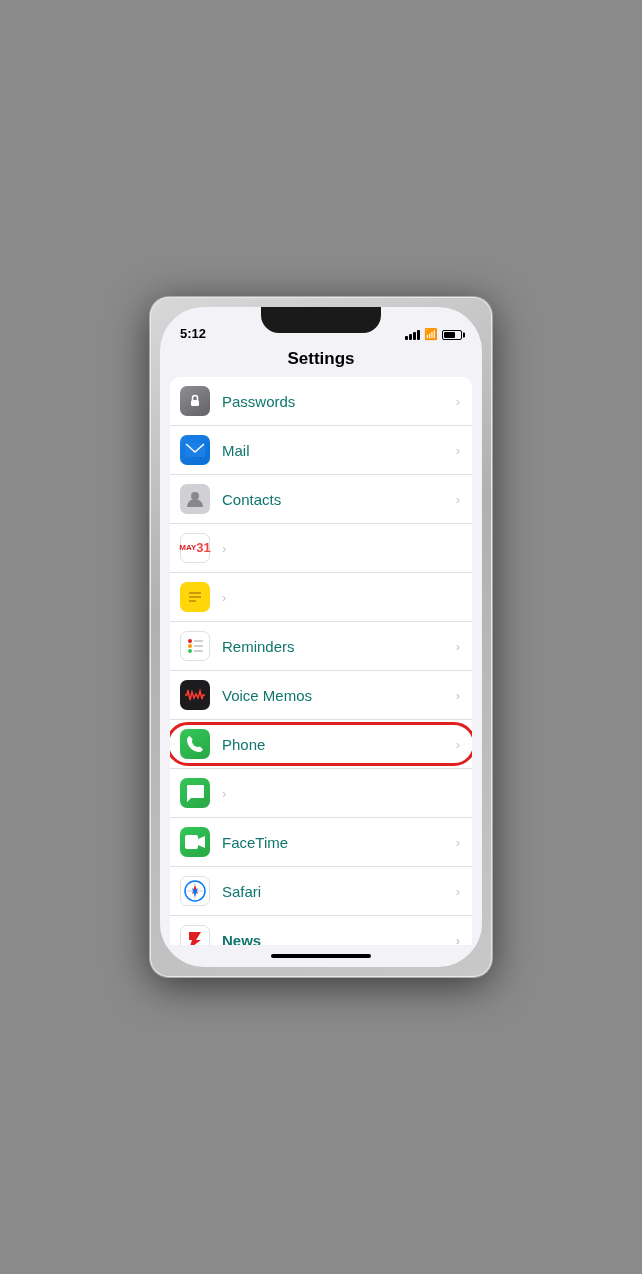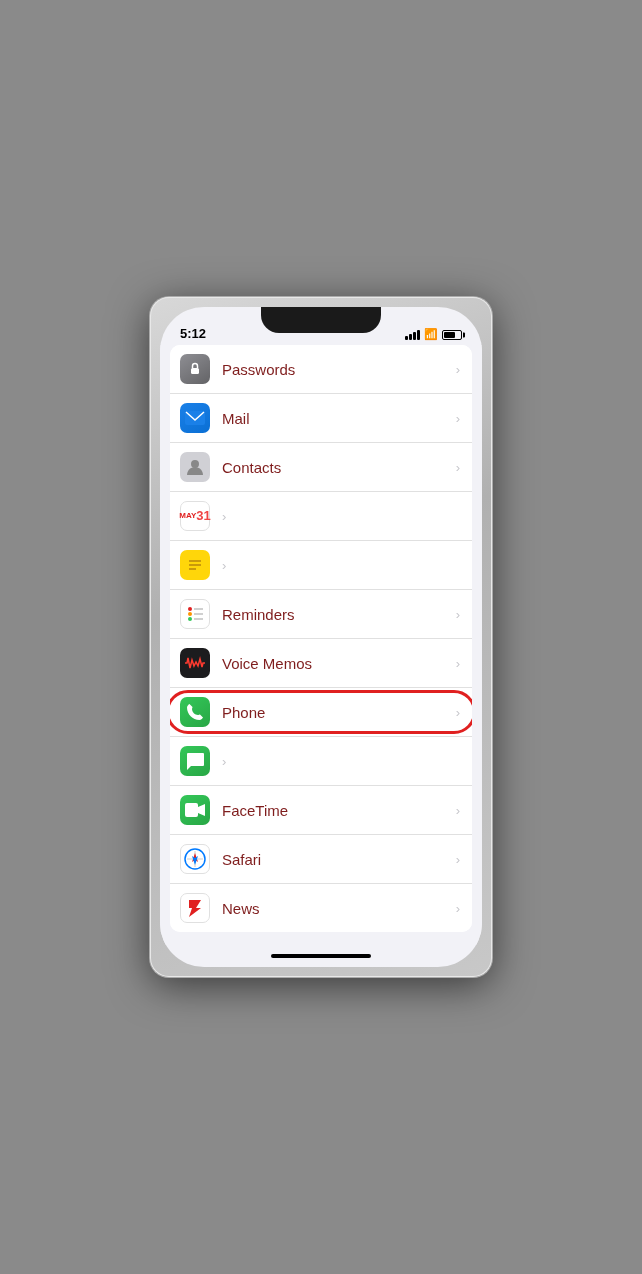--- a/index.html
+++ b/index.html
@@ -145,21 +145,21 @@
       flex-shrink: 0;
       display: flex;
       align-items: center;
       justify-content: center;
       font-size: 15px;
       color: #fff;
     }
     .row-label {
       flex: 1;
       font-size: 15px;
-      color: #7f1d1d;
+      color: #0f766e;
     }
     .chevron {
       color: #c7c7cc;
       font-size: 13px;
     }
     
     .phone-row-highlight {
       position: absolute;
       left: -4px;
       top: 50%;
@@ -215,20 +215,21 @@
           <span style="height:8px"></span>
           <span style="height:10px"></span>
         </div>
         <span class="wifi-icon">📶</span>
         <div class="battery-icon">
           <div class="battery-fill"></div>
         </div>
       </div>
     </div>
 
+    <div class="nav-title">Settings</div>
 
     <div class="settings-list">
       <div class="settings-section" id="settings-section">
           <div class="settings-row" style="position: relative;">
             <div class="app-icon icon-passwords">
               <svg width="18" height="18" viewBox="0 0 18 18">
                 <rect x="5" y="8" width="8" height="6" rx="1.5" fill="white"></rect>
                 <path d="M6.5 8V6a2.5 2.5 0 015 0v2" stroke="white" stroke-width="1.5" fill="none"></path>
               </svg>
             </div>
@@ -330,21 +331,21 @@
                 <circle cx="11" cy="11" r="10" stroke="#007aff" stroke-width="1.5" fill="white"></circle>
                 <line x1="11" y1="3" x2="11" y2="19" stroke="#c0c0c0" stroke-width="0.8"></line>
                 <line x1="3" y1="11" x2="19" y2="11" stroke="#c0c0c0" stroke-width="0.8"></line>
                 <polygon points="11,5 14,14 11,12 8,14" fill="#e02020"></polygon>
                 <polygon points="11,17 8,8 11,10 14,8" fill="#007aff"></polygon>
               </svg>
             </div>
             <span class="row-label">Safari</span>
             <span class="chevron">›</span>
           </div>
-          <div class="settings-row" style="position: relative;">
+          <div class="settings-row" style="position: relative; font-weight: bold;">
             <div class="app-icon icon-news" style="background: rgb(255, 255, 255); border: 0.5px solid rgb(224, 224, 224);">
               <svg width="22" height="22" viewBox="0 0 22 22">
                 <rect width="22" height="22" rx="5" fill="white"></rect>
                 <path d="M5 3h12l-5 8h5L5 20l3-9H5z" fill="#e02020"></path>
               </svg>
             </div>
             <span class="row-label">News</span>
             <span class="chevron">›</span>
           </div>
         </div>

